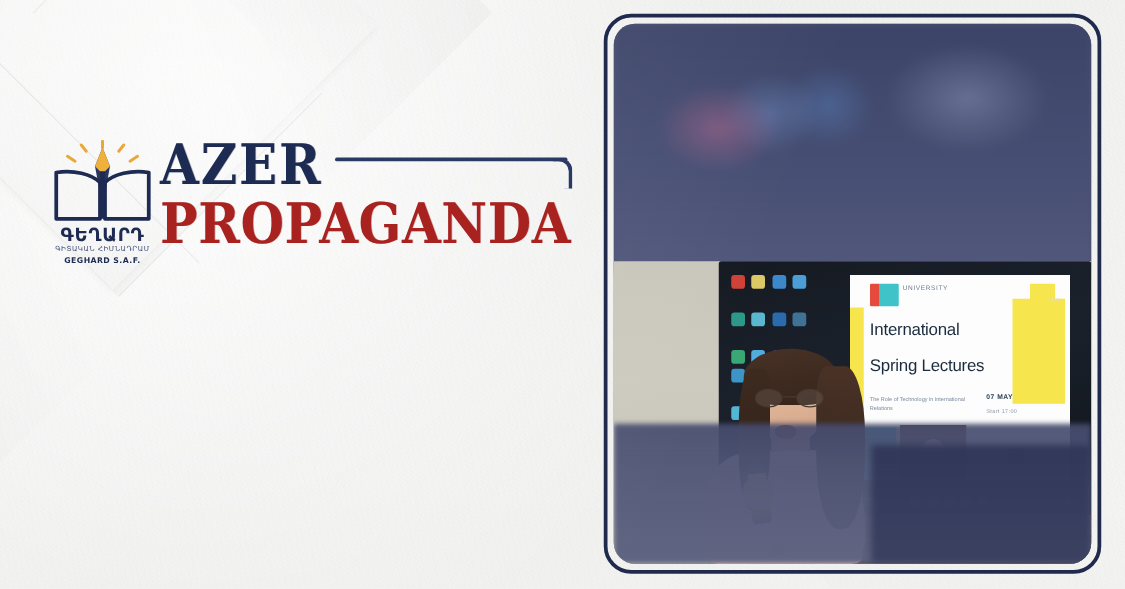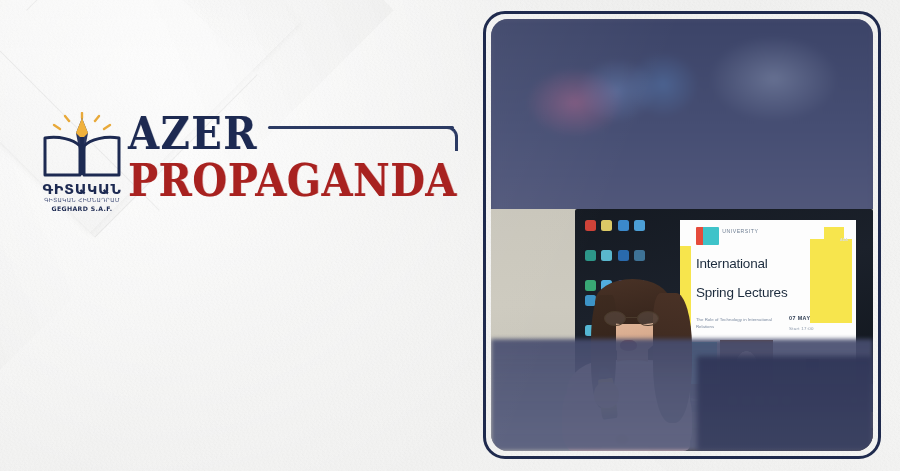--- a/index.html
+++ b/index.html
@@ -470,21 +470,21 @@
           <line x1="71" y1="17" x2="77" y2="13"></line>
         </g>
         <path d="M49 6 L55 21 L49 53 L43 21 Z" fill="#2a3660"></path>
         <path d="M49 6 L55 21 L49 27 L43 21 Z" fill="#f0b13c"></path>
         <path d="M47 25 L51 25 L50 53 L48 53 Z" fill="#1d2a52"></path>
         <path d="M12 26 L12 63 L47 63 L47 34 C40 27 26 24 12 26 Z" fill="none" stroke="#1d2a52" stroke-width="3" stroke-linejoin="round"></path>
         <path d="M86 26 L86 63 L51 63 L51 34 C58 27 72 24 86 26 Z" fill="none" stroke="#1d2a52" stroke-width="3" stroke-linejoin="round"></path>
         <line x1="49" y1="34" x2="49" y2="63" stroke="#1d2a52" stroke-width="3"></line>
       </svg>
       <div id="logo-wordmark">
-        <span class="logo-arm-main">ԳԻՏԱԿԱՆ</span>
+        <span class="logo-arm-main">ԳԵՂԱՐԴ</span>
         <span class="logo-arm-sub">ԳԻՏԱԿԱՆ ՀԻՄՆԱԴՐԱՄ</span>
         <span class="logo-lat">GEGHARD S.A.F.</span>
       </div>
     </div>
 
     <div id="title-block">
       <div class="azer-row">
         <span id="azer-word">AZER</span>
         <span id="azer-rule"></span>
       </div>

